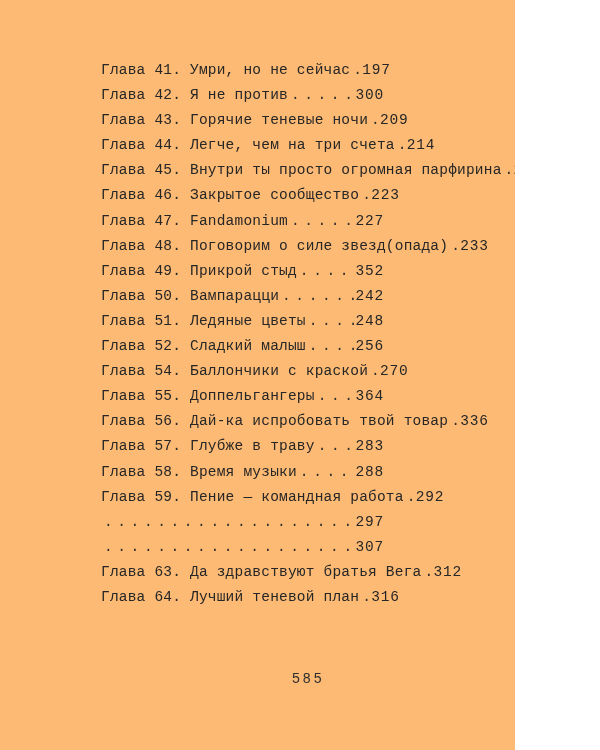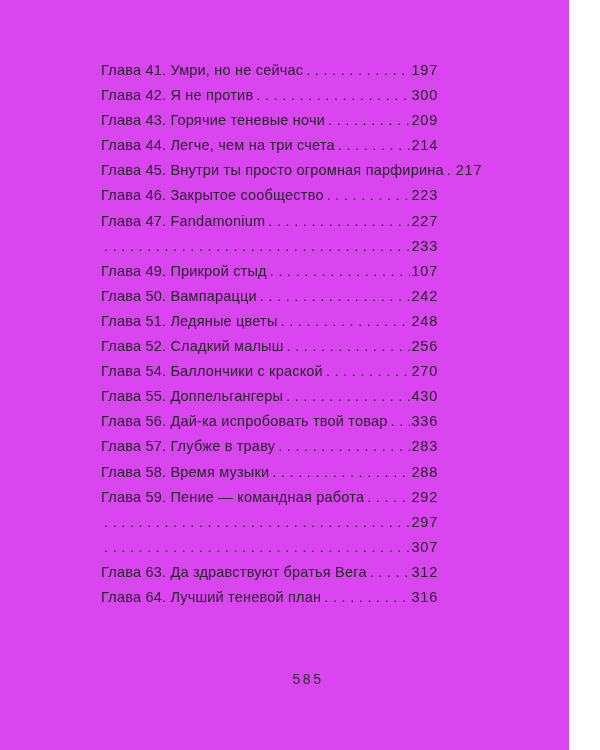--- a/index.html
+++ b/index.html
@@ -2,25 +2,25 @@
 <html lang="ru"><head>
 <meta charset="utf-8">
 <style>
   html, body {
     margin: 0;
     padding: 0;
     background: #ffffff;
   }
   .page {
     position: relative;
-    width: 569px;
+    width: 515px;
     height: 750px;
-    background: #d946ef;
+    background: #fdba74;
     box-sizing: border-box;
-    font-family: Liberation Sans, sans-serif;
+    font-family: Liberation Mono, monospace;
     color: #262626;
     overflow: hidden;
   }
   .toc {
     position: absolute;
     top: 58px;
     left: 101px;
     right: 131px;
   }
   .toc-row {
@@ -106,28 +106,29 @@
     <span class="toc-page">223</span>
   </div>
 
   <div class="toc-row">
     <span class="toc-title">Глава 47. Fandamonium</span>
     <span class="toc-leader"></span>
     <span class="toc-page">227</span>
   </div>
 
   <div class="toc-row">
+    <span class="toc-title">Глава 48. Поговорим о силе звезд(опада)</span>
     <span class="toc-leader"></span>
     <span class="toc-page">233</span>
   </div>
 
   <div class="toc-row">
     <span class="toc-title">Глава 49. Прикрой стыд</span>
     <span class="toc-leader"></span>
-    <span class="toc-page">107</span>
+    <span class="toc-page">352</span>
   </div>
 
   <div class="toc-row">
     <span class="toc-title">Глава 50. Вампарацци</span>
     <span class="toc-leader"></span>
     <span class="toc-page">242</span>
   </div>
 
   <div class="toc-row">
     <span class="toc-title">Глава 51. Ледяные цветы</span>
@@ -144,21 +145,21 @@
 
   <div class="toc-row">
     <span class="toc-title">Глава 54. Баллончики с краской</span>
     <span class="toc-leader"></span>
     <span class="toc-page">270</span>
   </div>
 
   <div class="toc-row">
     <span class="toc-title">Глава 55. Доппельгангеры</span>
     <span class="toc-leader"></span>
-    <span class="toc-page">430</span>
+    <span class="toc-page">364</span>
   </div>
 
   <div class="toc-row">
     <span class="toc-title">Глава 56. Дай-ка испробовать твой товар</span>
     <span class="toc-leader"></span>
     <span class="toc-page">336</span>
   </div>
 
   <div class="toc-row">
     <span class="toc-title">Глава 57. Глубже в траву</span>

